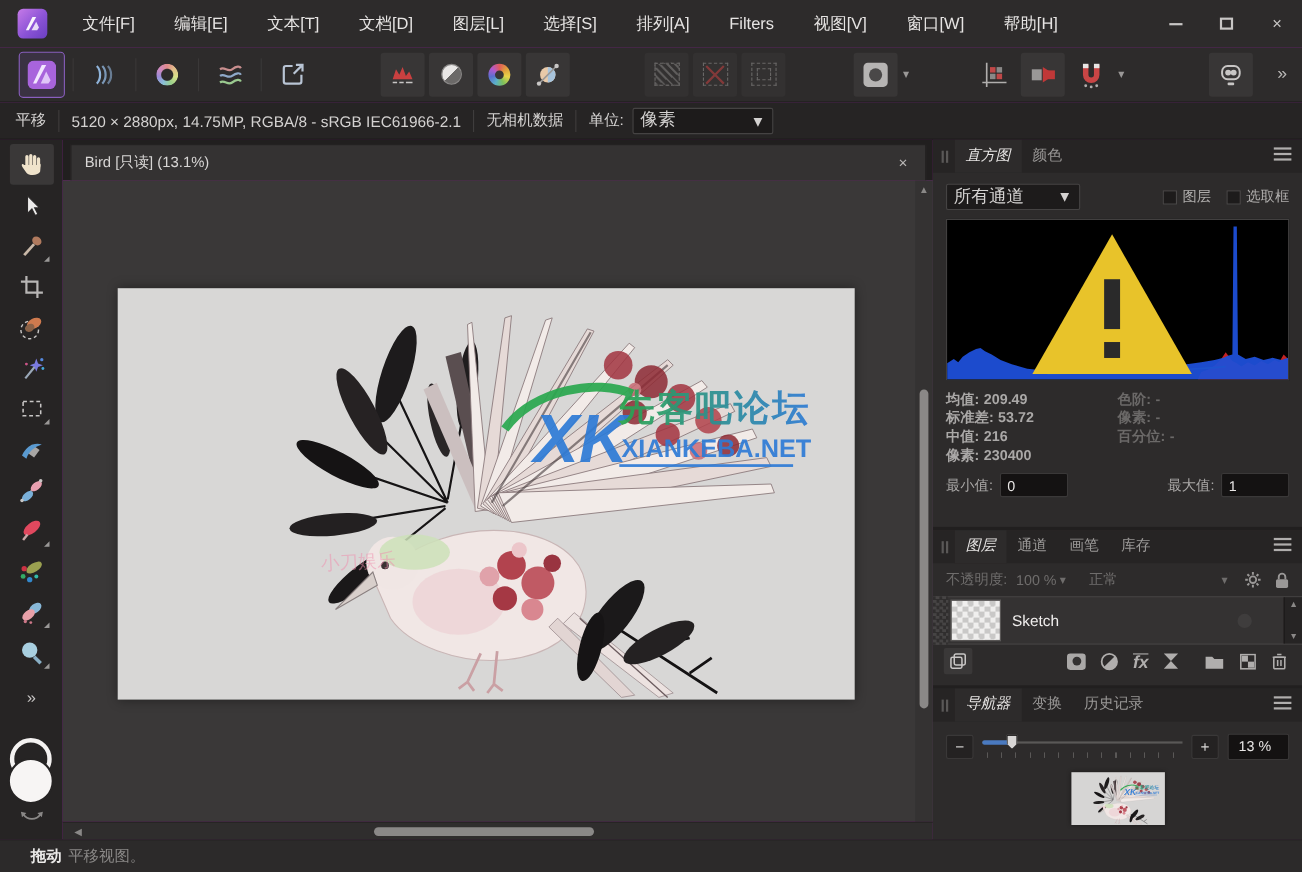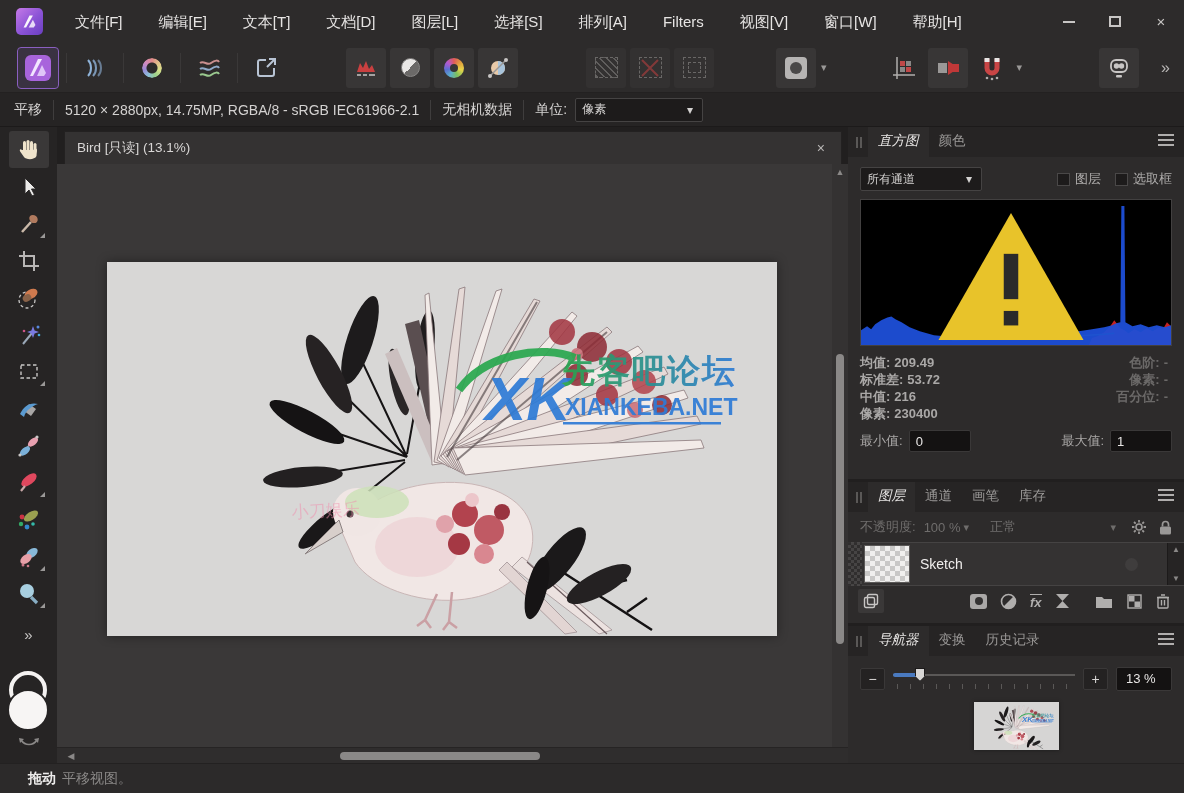--- a/index.html
+++ b/index.html
@@ -33,21 +33,21 @@
   .dashbox .inner{position:absolute;inset:4px;border:1px dashed #9a9897;}
   .masksq{width:22px;height:22px;border-radius:4px;background:#b6b4b3;display:flex;align-items:center;justify-content:center;}
   .masksq .dot{width:12px;height:12px;border-radius:50%;background:#4a4848;}
   .overflow{margin-left:auto;margin-right:14px;color:#b8b6b5;font-size:16px;}
 
   
   #ctxbar{height:34px;display:flex;align-items:center;background:#262424;border-bottom:1px solid #1c1a1a;font-size:14px;color:#d4d2d1;}
   #ctxbar .csep{width:1px;height:20px;background:#3f3d3d;margin:0 11px;}
   #ctx-tool{margin-left:14px;text-align:center;}
   .dropdown{display:flex;align-items:center;justify-content:space-between;background:#1d1b1b;border:1px solid #454343;border-radius:2px;height:24px;padding:0 6px;min-width:128px;margin-left:8px;}
-  .dropdown span{font-size:12px;color:#d4d2d1;}
+  .dropdown span{font-size:16px;color:#d4d2d1;}
 
   
   #workspace{display:flex;height:636px;}
 
   
   #toolstrip{width:57px;background:#262424;display:flex;flex-direction:column;align-items:center;padding-top:4px;flex:0 0 auto;}
   .tool{width:40px;height:37px;display:flex;align-items:center;justify-content:center;border-radius:3px;position:relative;flex:0 0 auto;}
   .tool.selected{background:#3a3838;}
   .tool .sub{position:absolute;right:4px;bottom:4px;width:0;height:0;border-left:5px solid transparent;border-bottom:5px solid #9a9897;}
   #more-tools{color:#c8c6c5;font-size:15px;margin-top:14px;}
@@ -85,21 +85,21 @@
   #histo-panel{height:354px;}
   .hrow{display:flex;align-items:center;margin:10px 12px 0;text-align:right;}
   .hcheck{display:flex;align-items:center;margin-left:14px;}
   .checkbox{width:13px;height:13px;background:#1d1b1b;border:1px solid #4a4848;margin-right:5px;}
   .hcheck span{font-size:13px;color:#b0aead;}
   #histo-box{margin:8px 12px 0;width:312px;height:147px;background:#000;border:1px solid #424040;position:relative;}
   #histo-box svg{display:block;width:100%;height:100%;}
   #warn{position:absolute;right:5px;top:4px;}
   #stats{display:flex;margin:8px 12px 0;font-size:13px;font-weight:bold;}
   .stats-col{width:50%;line-height:17px;color:#aaa8a7;}
-  .stats-col.dim{color:#6b6968;text-align:right;}
+  .stats-col.dim{color:#6b6968;}
   .stat span{margin-right:4px;}
   #minmax{display:flex;align-items:center;margin:8px 12px 0;font-size:13px;color:#aaa8a7;}
   #minmax input{width:62px;height:22px;background:#141212;border:1px solid #3a3838;color:#e8e6e5;font-size:13px;padding:0 6px;margin-left:6px;border-radius:2px;}
   #minmax .maxgrp{margin-left:auto;display:flex;align-items:center;}
 
   
   #layers-panel{height:141px;}
   #opacity-row{display:flex;align-items:center;margin:6px 12px 0;font-size:13px;color:#6f6d6c;}
   #opacity-row .val{margin-left:8px;}
   #opacity-row .chev{color:#6f6d6c;}
@@ -110,21 +110,21 @@
   #layer-thumb{width:46px;height:38px;margin-left:2px;border:1px solid #5a5857;background:repeating-conic-gradient(#c9c8c7 0 25%,#f0efee 0 50%) 0 0/10px 10px;}
   #layer-name{margin-left:10px;font-size:14px;color:#f0eeed;}
   #vis-dot{position:absolute;right:46px;width:13px;height:13px;border-radius:50%;background:#3f3d3d;}
   #layer-scroll{position:absolute;right:0;top:0;bottom:0;width:17px;background:#262424;border-left:1px solid #1c1a1a;display:flex;flex-direction:column;justify-content:space-between;align-items:center;padding:2px 0;color:#8a8887;font-size:8px;}
   #layer-icons{display:flex;align-items:center;height:26px;margin:2px 10px 0;}
   #dup-btn{width:26px;height:24px;background:#3a3838;border-radius:2px;display:flex;align-items:center;justify-content:center;}
   #layer-icons .mid{display:flex;align-items:center;gap:13px;margin-left:86px;}
   #layer-icons .rgt{display:flex;align-items:center;gap:14px;margin-left:auto;margin-right:4px;}
   .lmask{width:17px;height:15px;border-radius:3px;background:#aaa8a7;display:flex;align-items:center;justify-content:center;}
   .lmask .dot{width:8px;height:8px;border-radius:50%;background:#343232;}
-  .fx{font-size:13px;font-style:italic;font-weight:bold;color:#b0aead;border-top:1.5px solid #b0aead;line-height:13px;padding-top:1px;}
+  .fx{font-size:16px;font-style:italic;font-weight:bold;color:#b0aead;border-top:1.5px solid #b0aead;line-height:13px;padding-top:1px;}
 
   
   #nav-panel{height:138px;margin-bottom:0;}
   #zoom-row{display:flex;align-items:center;margin:10px 12px 0;}
   .zbtn{width:25px;height:22px;background:#242222;border:1px solid #3a3838;border-radius:2px;color:#d8d6d5;display:flex;align-items:center;justify-content:center;font-size:14px;}
   #slider{flex:1;margin:0 8px;position:relative;height:26px;}
   #slider .track{position:absolute;left:0;right:0;top:8px;height:2px;background:#5a5857;}
   #slider .fill{position:absolute;left:0;top:7px;width:26px;height:4px;background:#4a7ac0;border-radius:2px;}
   #slider .handle{position:absolute;left:22px;top:2px;width:10px;height:13px;background:#d8d6d5;border:1px solid #1c1a1a;clip-path:polygon(0 0,100% 0,100% 62%,50% 100%,0 62%);}
   #slider .ticks{position:absolute;left:4px;right:4px;top:18px;height:5px;background:repeating-linear-gradient(90deg,#5a5857 0 1px,transparent 1px 13px);}

